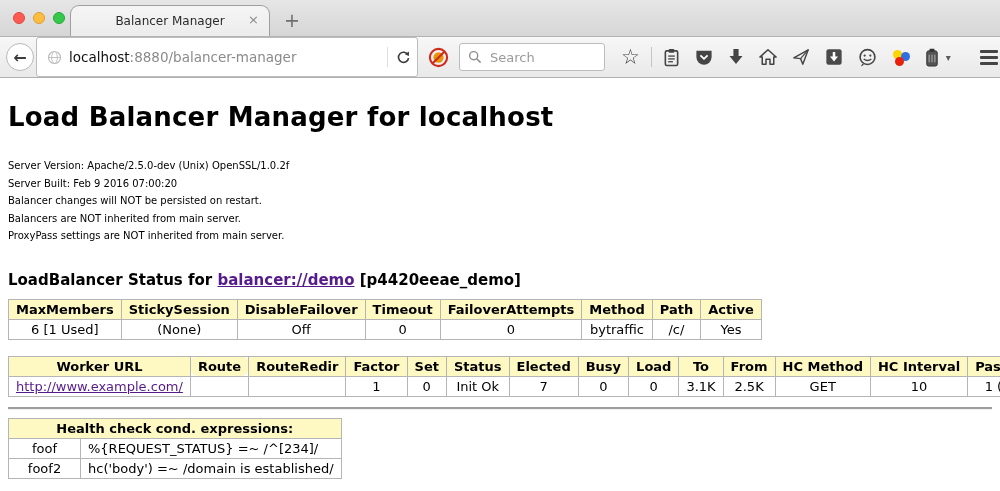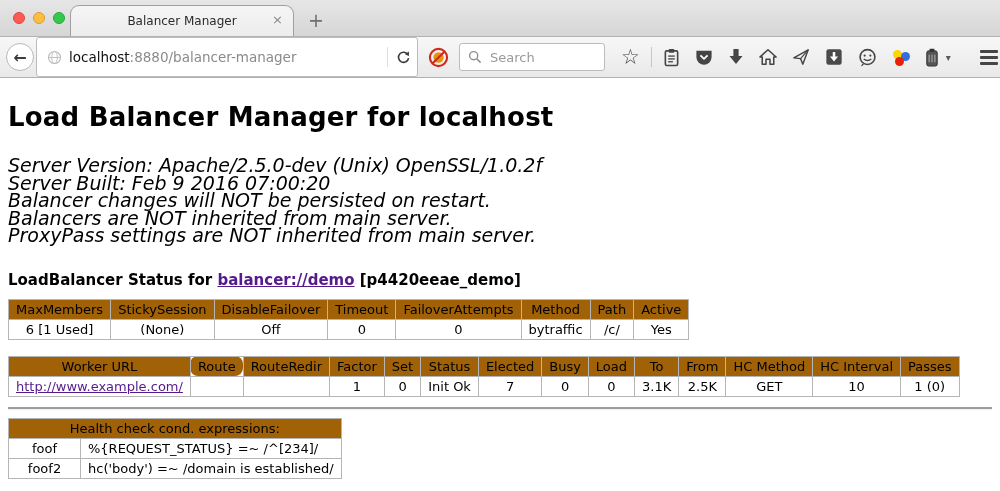--- a/index.html
+++ b/index.html
@@ -10,21 +10,21 @@
   body{font-family:"DejaVu Sans","Liberation Sans",sans-serif;background:#fff;}
   .browser{width:1000px;height:491px;overflow:hidden;position:relative;background:#fff;}
 
   
   .titlebar{height:37px;background:linear-gradient(#e6e6e6,#d6d6d6);border-bottom:1px solid #b3b3b3;position:relative;display:flex;align-items:flex-end;}
   .traffic{position:absolute;top:12px;left:13px;display:flex;gap:8px;}
   .light{width:12px;height:12px;border-radius:50%;}
   .light.red{background:#fc5a52;border:1px solid #df4741;}
   .light.yellow{background:#fdbe40;border:1px solid #de9c33;}
   .light.green{background:#35c84a;border:1px solid #27a83a;}
-  .tab{margin-left:70px;width:224px;height:31px;background:linear-gradient(#f5f5f5,#ececec);border:1px solid #9f9f9f;border-bottom:none;border-radius:9px 9px 0 0;display:flex;align-items:center;justify-content:center;position:relative;font-size:12px;color:#2b2b2b;}
+  .tab{margin-left:70px;width:200px;height:31px;background:linear-gradient(#f5f5f5,#ececec);border:1px solid #9f9f9f;border-bottom:none;border-radius:9px 9px 0 0;display:flex;align-items:center;justify-content:center;position:relative;font-size:12px;color:#2b2b2b;}
   .tab-title{max-width:150px;overflow:hidden;white-space:nowrap;}
   .tab-close{position:absolute;right:10px;top:7px;color:#8a8a8a;font-size:13px;line-height:13px;cursor:default;}
   .newtab{font-size:19px;color:#6f6f6f;margin:0 0 5px 14px;}
 
   
   .navbar{height:41px;background:linear-gradient(#f7f7f7,#e9e9e9);border-bottom:1px solid #b0b0b0;display:flex;align-items:center;padding:0 6px;gap:8px;}
   .backbtn{width:28px;height:28px;border-radius:50%;background:#fff;border:1px solid #b9b9b9;display:flex;align-items:center;justify-content:center;font-size:16px;font-weight:bold;color:#3c3c3c;flex:0 0 auto;margin-right:-6px;z-index:2;}
   .urlbar{height:40px;flex:0 0 382px;background:#fff;border:1px solid #bcbcbc;border-radius:3px;display:flex;align-items:center;padding:0 6px 0 10px;gap:7px;}
   .globe{opacity:.55;}
   .urltext{flex:1;font-size:13.5px;white-space:nowrap;overflow:hidden;}
@@ -44,27 +44,27 @@
   .dots .d1{background:#fdd500;left:1px;top:2px;}
   .dots .d2{background:#2f6fe0;left:9px;top:4px;}
   .dots .d3{background:#e8210b;left:3px;top:9px;}
   .caret{font-size:10px;color:#5a5a5a;margin-left:-8px;}
   .menu{display:flex;flex-direction:column;gap:3px;margin-left:14px;}
   .menu i{display:block;width:18px;height:3px;background:#454545;border-radius:1px;}
 
   
   .page{background:#fff;padding:2px 8px 0 8px;color:#000;}
   h1.pagetitle{font-size:26px;margin:22px 0 25px 0;letter-spacing:.2px;}
-  .info{font-size:19px;line-height:17.5px;font-style:italic;}
+  .info{font-size:10px;line-height:17.5px;}
   h3.status{font-size:15px;margin:26px 0 10px 0;font-weight:bold;}
   h3.status a{color:var(--link);}
 
   table{border-collapse:collapse;font-size:13px;margin:6px 0 8px 0;}
   th,td{border:1px solid #b5b5b5;padding:2px 7px;text-align:center;height:19px;white-space:nowrap;}
-  th{background:#a16207;font-weight:normal;}
+  th{background:#fef9c3;font-weight:bold;}
   table{border:1px solid #8f8f8f;}
   a.worker-link, a.plink{color:var(--link);text-decoration:underline;}
   #balancer-table{margin-top:8px;}
   #worker-table{margin-top:16px;}
   #worker-table td:first-child{text-align:left;}
   #worker-table th:nth-child(1){min-width:168px;}
   #worker-table th:nth-child(2){min-width:42px;border-radius:8px;}
   #worker-table th:nth-child(16){min-width:42px;}
   #health-table td:nth-child(2){text-align:left;min-width:228px;}
   #health-table td:nth-child(1){min-width:72px;}

